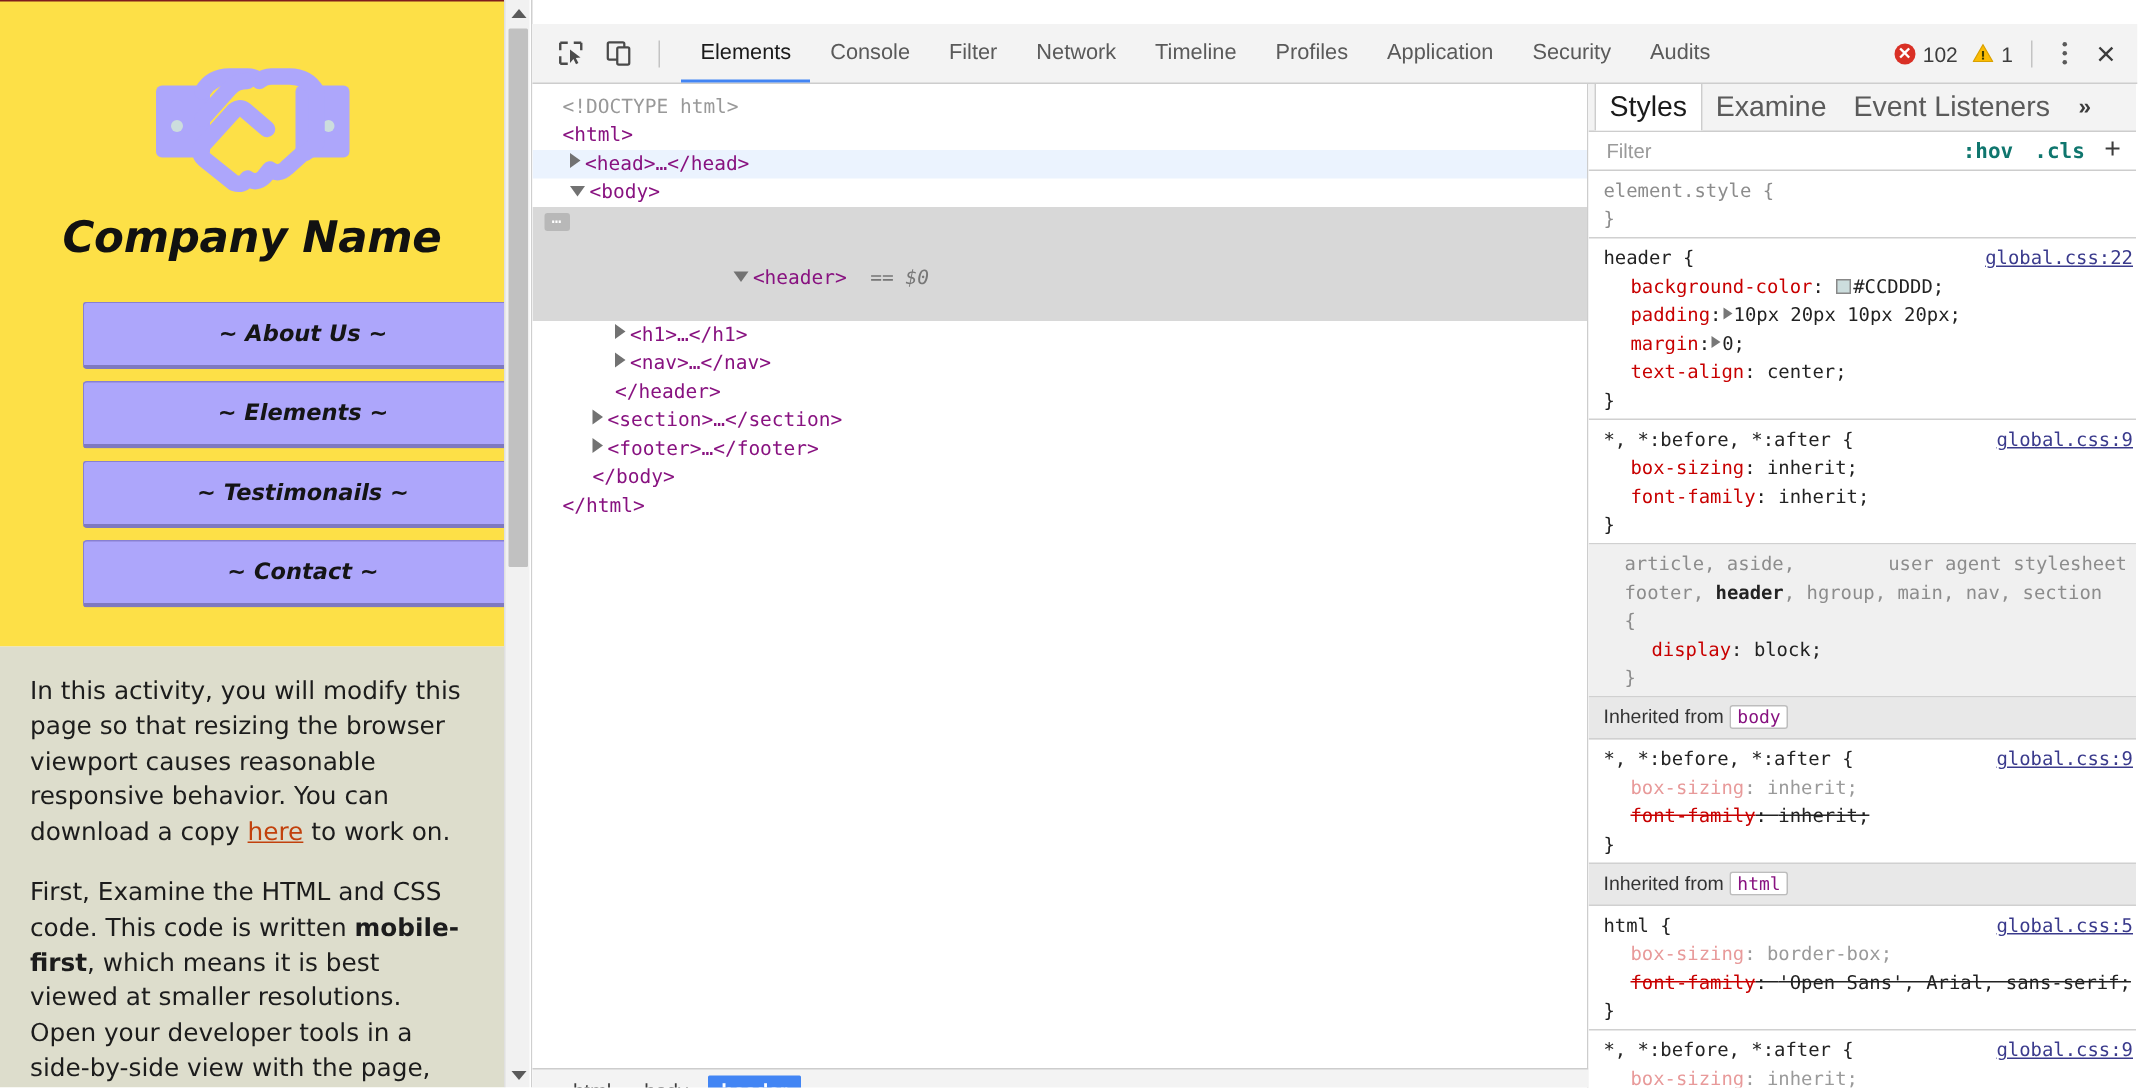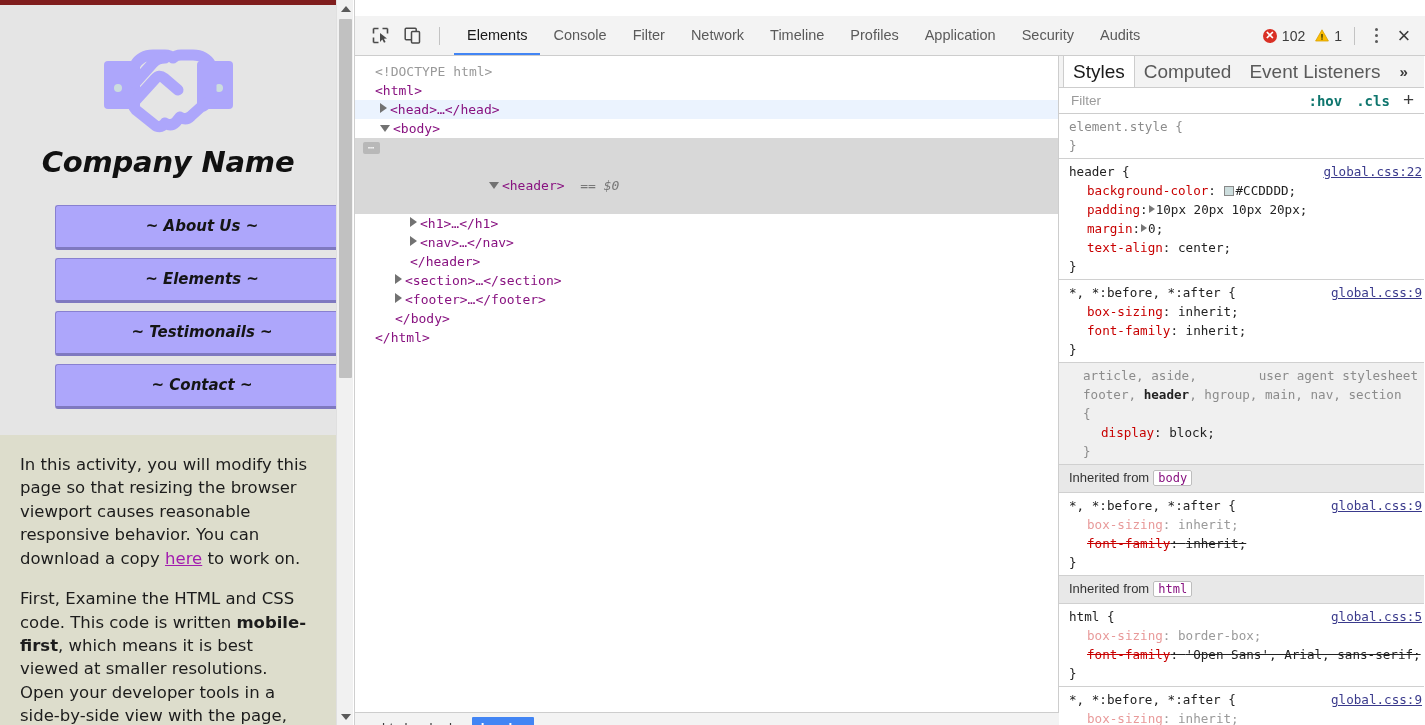--- a/index.html
+++ b/index.html
@@ -14,24 +14,24 @@
   #root { position: relative; width: 1425px; height: 725px; }
 
   
   .page-pane {
     position: absolute; left: 0; top: 0;
     width: 336px; height: 725px;
     overflow: hidden;
     background: #ffffff;
   }
   .page-header {
-    background: #e5e5e5;
+    background: #fde047;
     padding: 10px 20px 18px 20px;
     text-align: center;
-    border-top: 5px solid #7f1d1d;
+    border-top: 1px solid #7f1d1d;
   }
   .logo-wrap { padding-top: 28px; padding-bottom: 4px; line-height: 0; }
   .logo-wrap svg { display: inline-block; }
   .company-name {
     font-family: "DejaVu Sans", sans-serif;
     font-style: italic;
     font-weight: bold;
     font-size: 29px;
     color: #111;
     margin: 6px 0 26px 0;
@@ -72,21 +72,21 @@
     color: #111;
     margin: 6px 0 20px 0;
   }
   .section-p {
     font-family: "DejaVu Sans", sans-serif;
     font-size: 16.5px;
     line-height: 1.42;
     color: #1c1c1c;
     margin: 0 0 17px 0;
   }
-  .section-p a { color: #a21caf; }
+  .section-p a { color: #c2410c; }
   .section-p b { font-weight: bold; }
 
   
   .page-scrollbar {
     position: absolute; left: 336px; top: 0;
     width: 17px; height: 725px;
     background: #f1f1f1;
     border-left: 1px solid #e0e0e0;
   }
   .sb-arrow {
@@ -464,21 +464,21 @@
           <div class="crumb">html</div>
           <div class="crumb">body</div>
           <div class="crumb active">header</div>
         </div>
       </div>
 
       <div class="styles-pane">
 
         <div class="styles-tabs">
           <div class="st-tab active">Styles</div>
-          <div class="st-tab">Computed</div>
+          <div class="st-tab">Examine</div>
           <div class="st-tab">Event Listeners</div>
           <div class="st-more">»</div>
         </div>
 
         <div class="filter-row">
           <input class="filter-input" type="text" placeholder="Filter" style="">
           <span class="hov-btn">:hov</span>
           <span class="cls-btn">.cls</span>
           <span class="plus-btn">+</span>
         </div>

